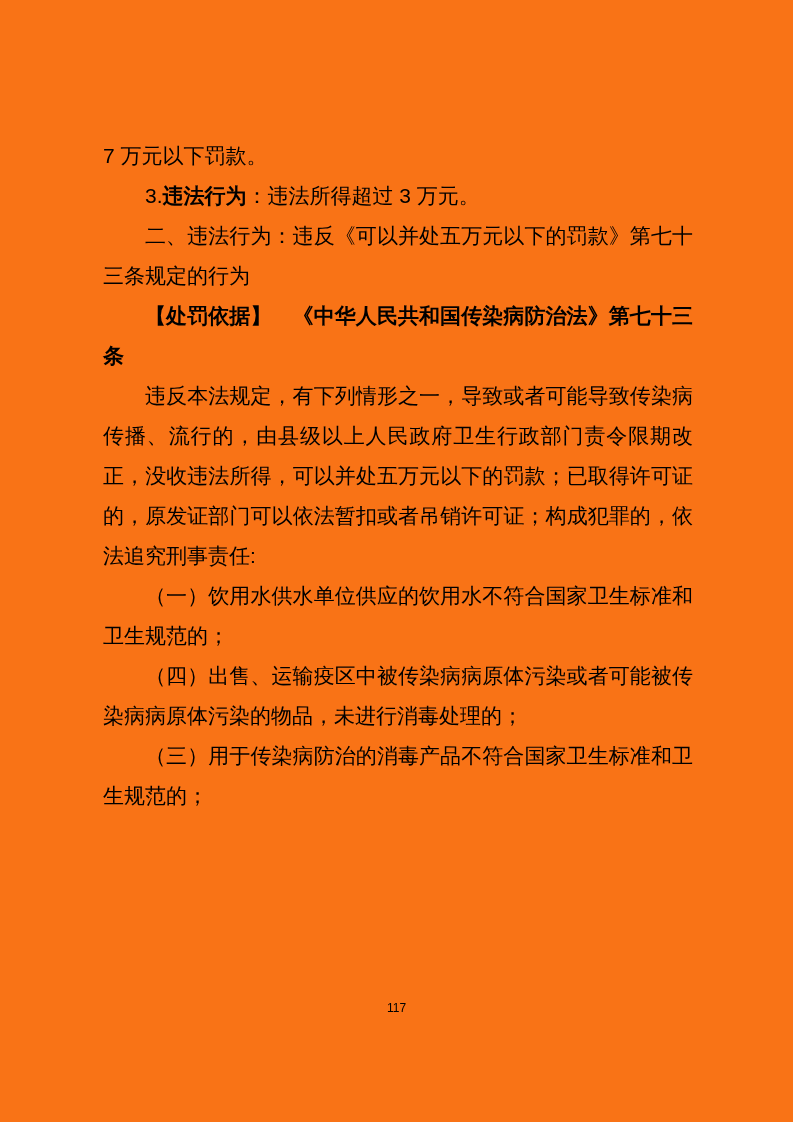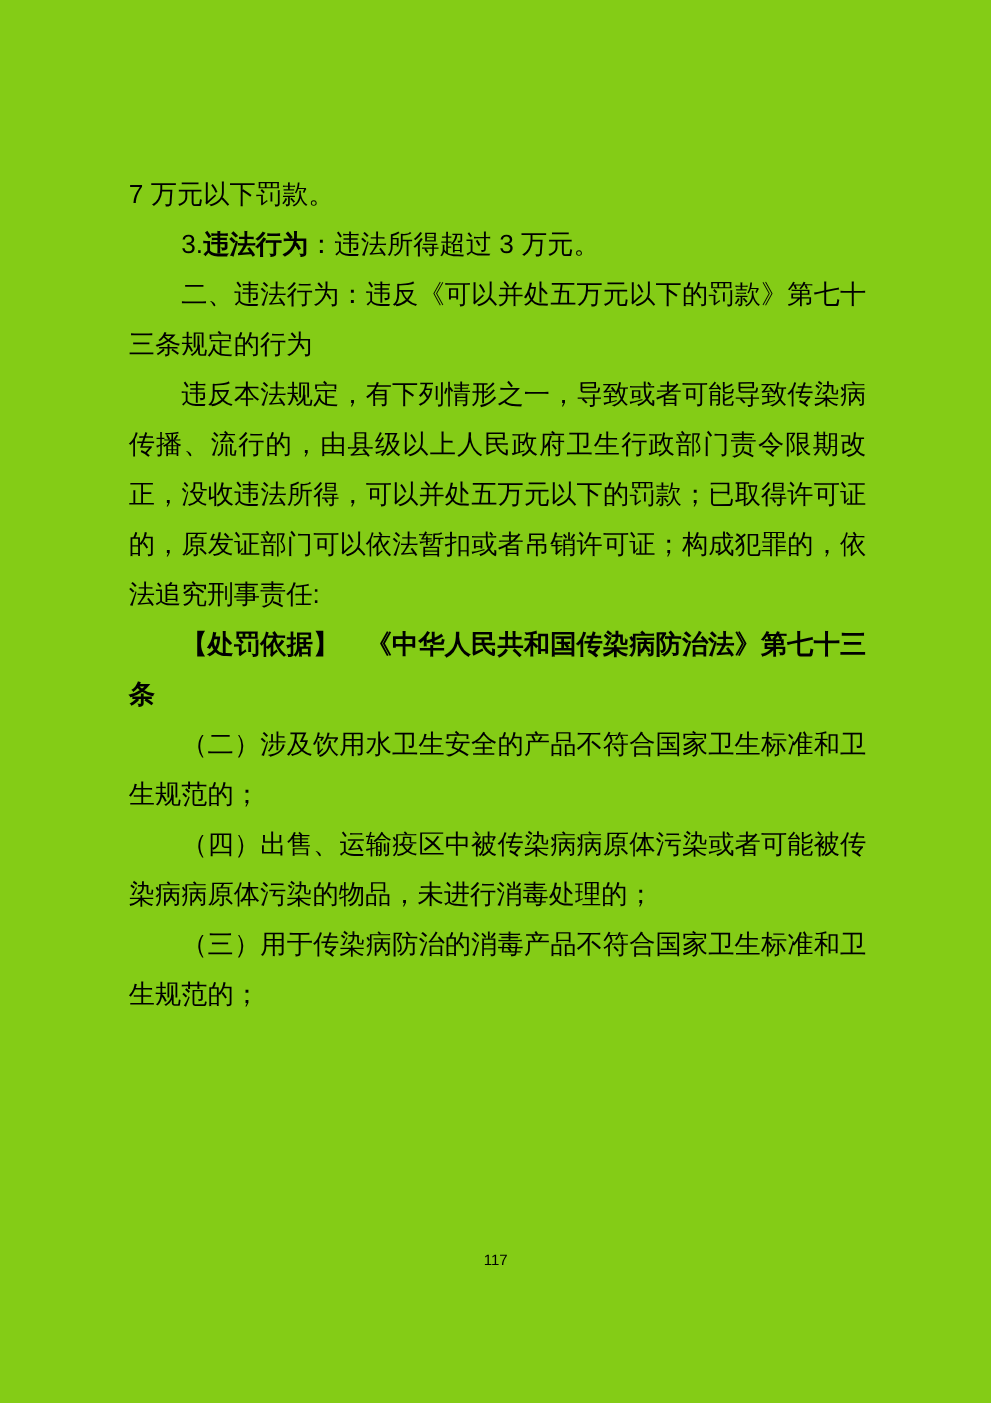--- a/index.html
+++ b/index.html
@@ -4,21 +4,21 @@
 <style>
   html, body {
     margin: 0;
     padding: 0;
     background: #ffffff;
   }
   .page {
     position: relative;
     width: 793px;
     height: 1122px;
-    background: #84cc16;
+    background: #f97316;
     color: #000000;
     font-family: "Liberation Sans", "DejaVu Sans", sans-serif;
     overflow: hidden;
   }
   .content {
     position: absolute;
     left: 103px;
     top: 136px;
     width: 590px;
   }
@@ -51,20 +51,20 @@
   }
 </style>
 </head>
 <body>
 
 <div class="page">
   <div class="content">
       <p class="para"><span class="run">7 万元以下罚款。</span></p>
       <p class="para indent"><span class="run">3.</span><span class="run bold">违法行为</span><span class="run">：违法所得超过 3 万元。</span></p>
       <p class="para indent"><span class="run">二、违法行为：违反《可以并处五万元以下的罚款》第七十三条规定的行为</span></p>
+      <p class="para indent"><span class="run bold">【处罚依据】　《中华人民共和国传染病防治法》第七十三条</span></p>
       <p class="para indent"><span class="run">违反本法规定，有下列情形之一，导致或者可能导致传染病传播、流行的，由县级以上人民政府卫生行政部门责令限期改正，没收违法所得，可以并处五万元以下的罚款；已取得许可证的，原发证部门可以依法暂扣或者吊销许可证；构成犯罪的，依法追究刑事责任:</span></p>
-      <p class="para indent"><span class="run bold">【处罚依据】　《中华人民共和国传染病防治法》第七十三条</span></p>
-      <p class="para indent"><span class="run">（二）涉及饮用水卫生安全的产品不符合国家卫生标准和卫生规范的；</span></p>
+      <p class="para indent"><span class="run">（一）饮用水供水单位供应的饮用水不符合国家卫生标准和卫生规范的；</span></p>
       <p class="para indent"><span class="run">（四）出售、运输疫区中被传染病病原体污染或者可能被传染病病原体污染的物品，未进行消毒处理的；</span></p>
       <p class="para indent"><span class="run">（三）用于传染病防治的消毒产品不符合国家卫生标准和卫生规范的；</span></p>
     </div>
   <div class="page-number">117</div>
 </div>
 
 </body></html>

